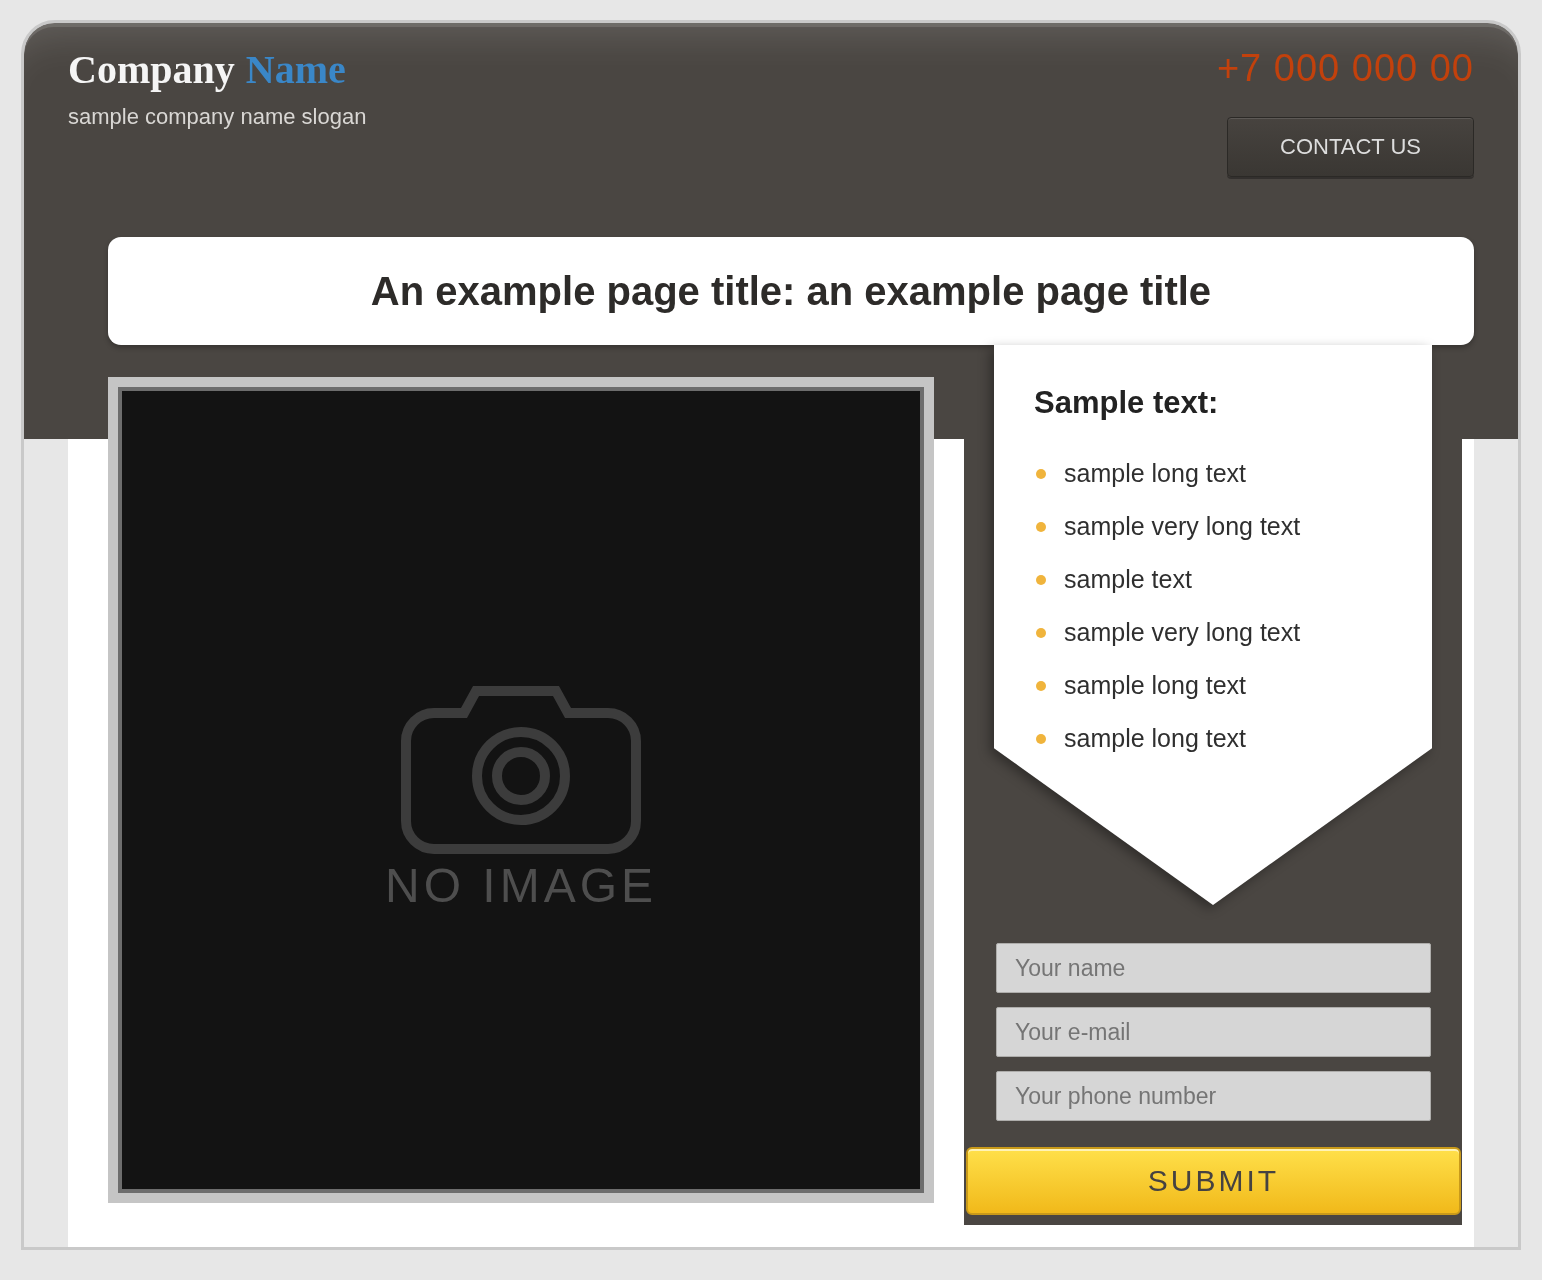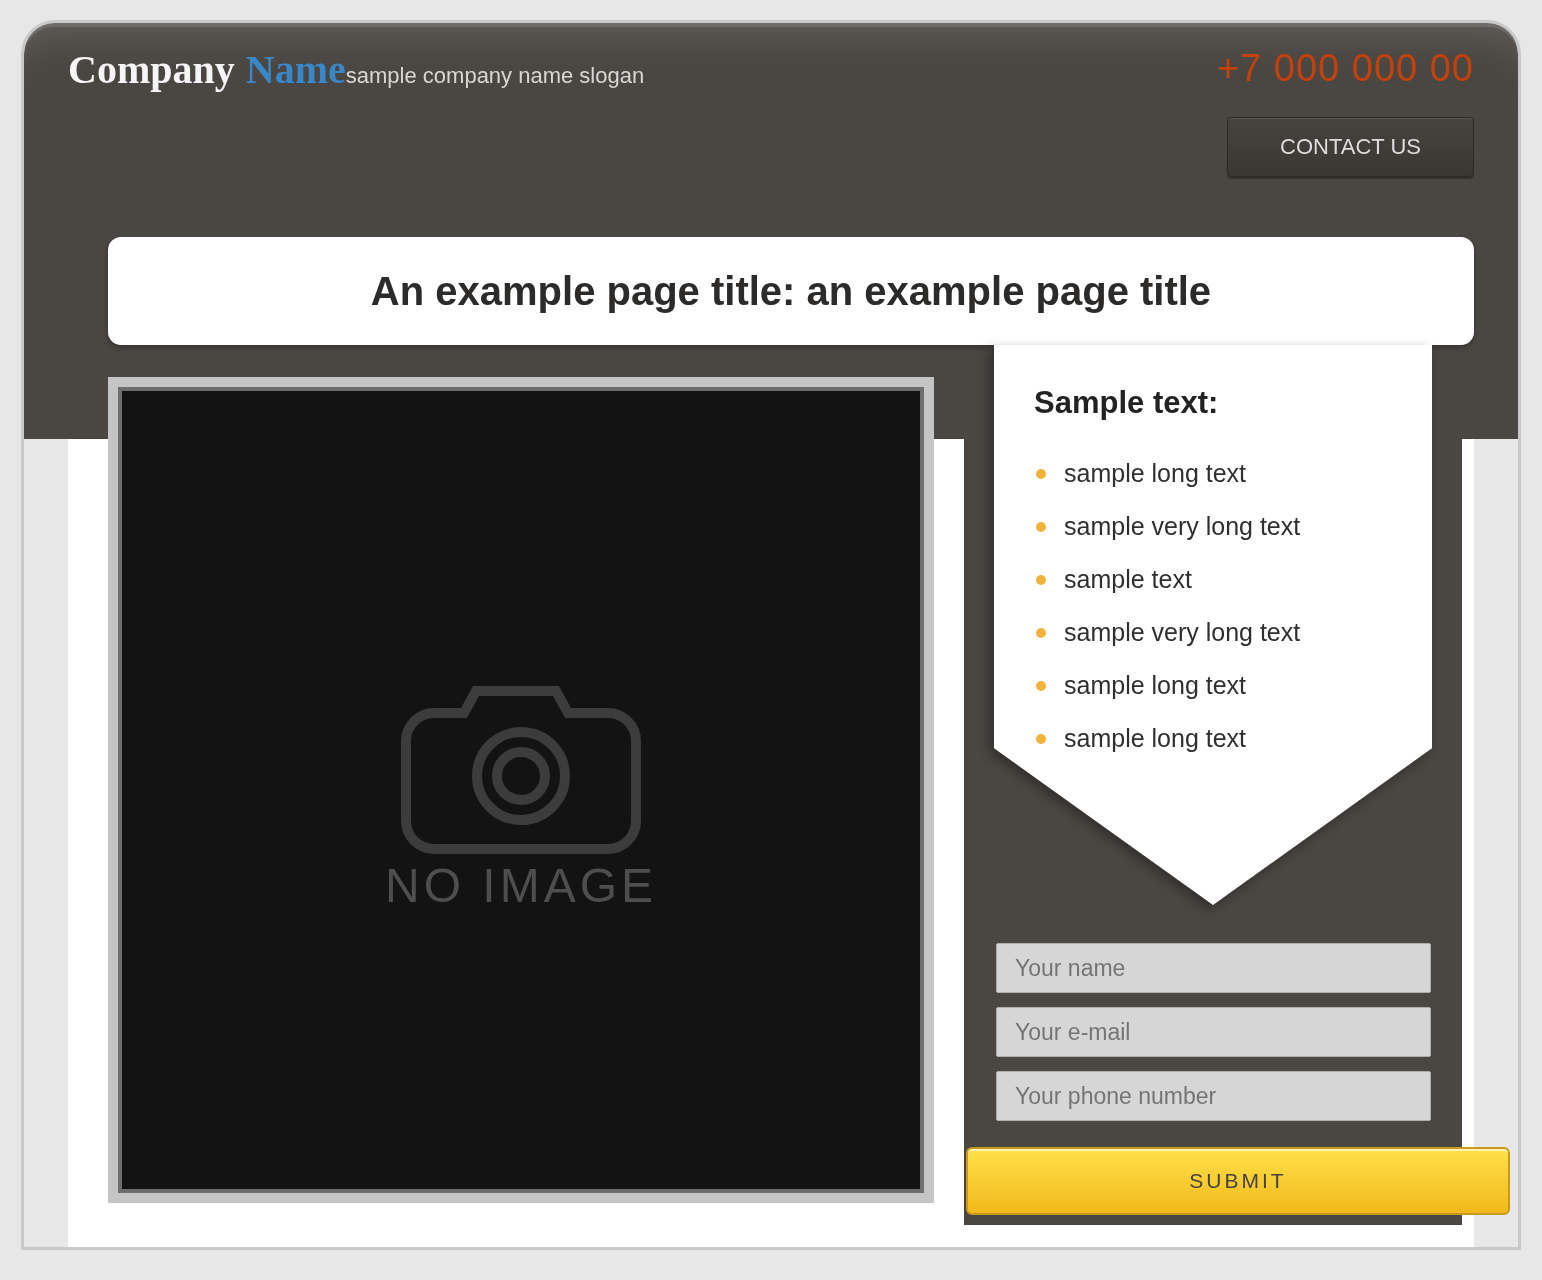--- a/index.html
+++ b/index.html
@@ -1,20 +1,20 @@
 <!DOCTYPE html>
 <html><head>
 <meta charset="utf-8">
 <style>
 *{box-sizing:border-box;margin:0;padding:0}
 body{background:#e7e7e7;font-family:Arial,Helvetica,sans-serif;width:1542px;height:1280px;overflow:hidden;padding:20px}
 .frame{width:1500px;height:1230px;margin:0 auto;background:#e7e7e7;border:3px solid #c9c9c9;border-radius:34px 34px 0 0;position:relative;overflow:hidden}
 .dark-band{position:absolute;top:0;left:0;right:0;height:416px;background:#4a4642;border-radius:30px 30px 0 0;box-shadow:inset 0 4px 0 rgba(255,255,255,.12),inset 0 40px 40px -30px rgba(255,255,255,.15)}
 .header{position:absolute;top:0;left:0;right:0;height:180px;padding:26px 44px 0 44px;display:flex;justify-content:space-between;color:#fff}
-.h-left{display:flex;}
+.h-left{display:flex;flex-direction:column}
 .company{font-size:40px;font-weight:700;line-height:1}
 .company .c1{font-family:Georgia,'Times New Roman',serif;color:#f5f5f5}
 .company .c2{font-family:Georgia,'Times New Roman',serif;color:#3a87c8}
 .slogan{font-size:22px;color:#d9d7d4;margin-top:14px}
 .h-right{display:flex;flex-direction:column;align-items:flex-end}
 .phone{font-size:38px;color:#c2410c;letter-spacing:1px;line-height:1}
 .contact-btn{margin-top:30px;background:linear-gradient(#47433f,#3a3733);border:1px solid #2b2926;border-radius:4px;color:#ddd;font-size:22px;padding:16px 52px;cursor:pointer;box-shadow:inset 0 1px 0 rgba(255,255,255,.12),0 2px 0 rgba(0,0,0,.3)}
 .title-bar{position:absolute;top:214px;left:84px;right:44px;height:108px;background:#fff;border-radius:13px;box-shadow:0 3px 5px rgba(0,0,0,.25);display:flex;align-items:center;justify-content:center}
 .title-text{font-size:40px;font-weight:700;color:#2d2b29}
 .lower-white{position:absolute;top:416px;left:44px;right:44px;bottom:0;background:#fff}
@@ -23,21 +23,21 @@
 .img-caption{font-size:48px;letter-spacing:4px}
 .ribbon-wrap{position:absolute;top:322px;left:970px;width:438px;height:560px;filter:drop-shadow(-4px 4px 6px rgba(0,0,0,.35))}
 .ribbon{width:100%;height:100%;background:#fff;clip-path:polygon(0 0,100% 0,100% 72%,50% 100%,0 72%);padding:40px 28px 0 40px}
 .sample-h{font-size:31px;font-weight:700;color:#222}
 .sample-list{list-style:none;margin-top:26px}
 .sample-list li{font-size:25px;color:#2f2f2f;padding:12px 0 12px 30px;position:relative}
 .sample-list li::before{content:'';position:absolute;left:2px;top:22px;width:10px;height:10px;border-radius:50%;background:#f0b43c}
 .side-dark{position:absolute;top:322px;left:940px;width:498px;height:880px;background:#4a4642}
 .form-area{position:absolute;top:920px;left:972px;width:435px;display:flex;flex-direction:column;gap:14px}
 .field{height:50px;background:#d6d6d6;border:1px solid #aeadab;border-radius:2px;color:#c2410c;font-size:23px;padding:0 18px;outline:none}
-.submit-btn{position:absolute;top:1124px;left:942px;width:544px;height:68px;background:linear-gradient(#ffe04a,#f1b91a);border:2px solid #c99a1a;border-radius:6px;box-shadow:inset 0 2px 0 rgba(255,255,255,.6);color:#454241;font-size:21px;letter-spacing:3px;cursor:pointer}
+.submit-btn{position:absolute;top:1124px;left:942px;width:495px;height:68px;background:linear-gradient(#ffe04a,#f1b91a);border:2px solid #c99a1a;border-radius:6px;box-shadow:inset 0 2px 0 rgba(255,255,255,.6);color:#454241;font-size:30px;letter-spacing:3px;cursor:pointer}
 </style>
 </head>
 <body>
 
 <div class="frame">
   <div class="dark-band"></div>
 
   <div class="lower-white"></div>
 
   <div class="side-dark"></div>

